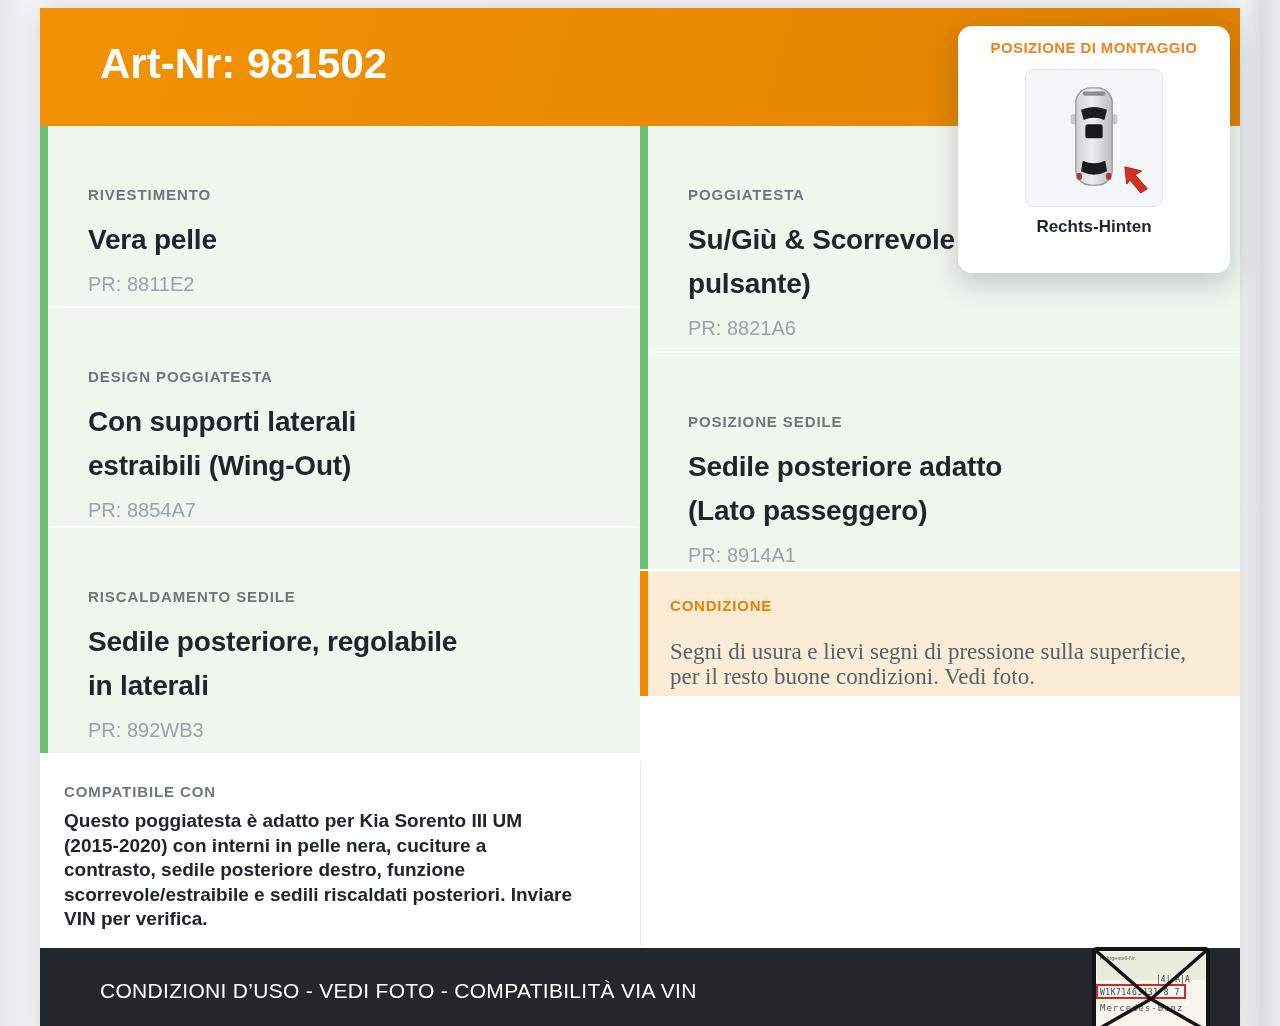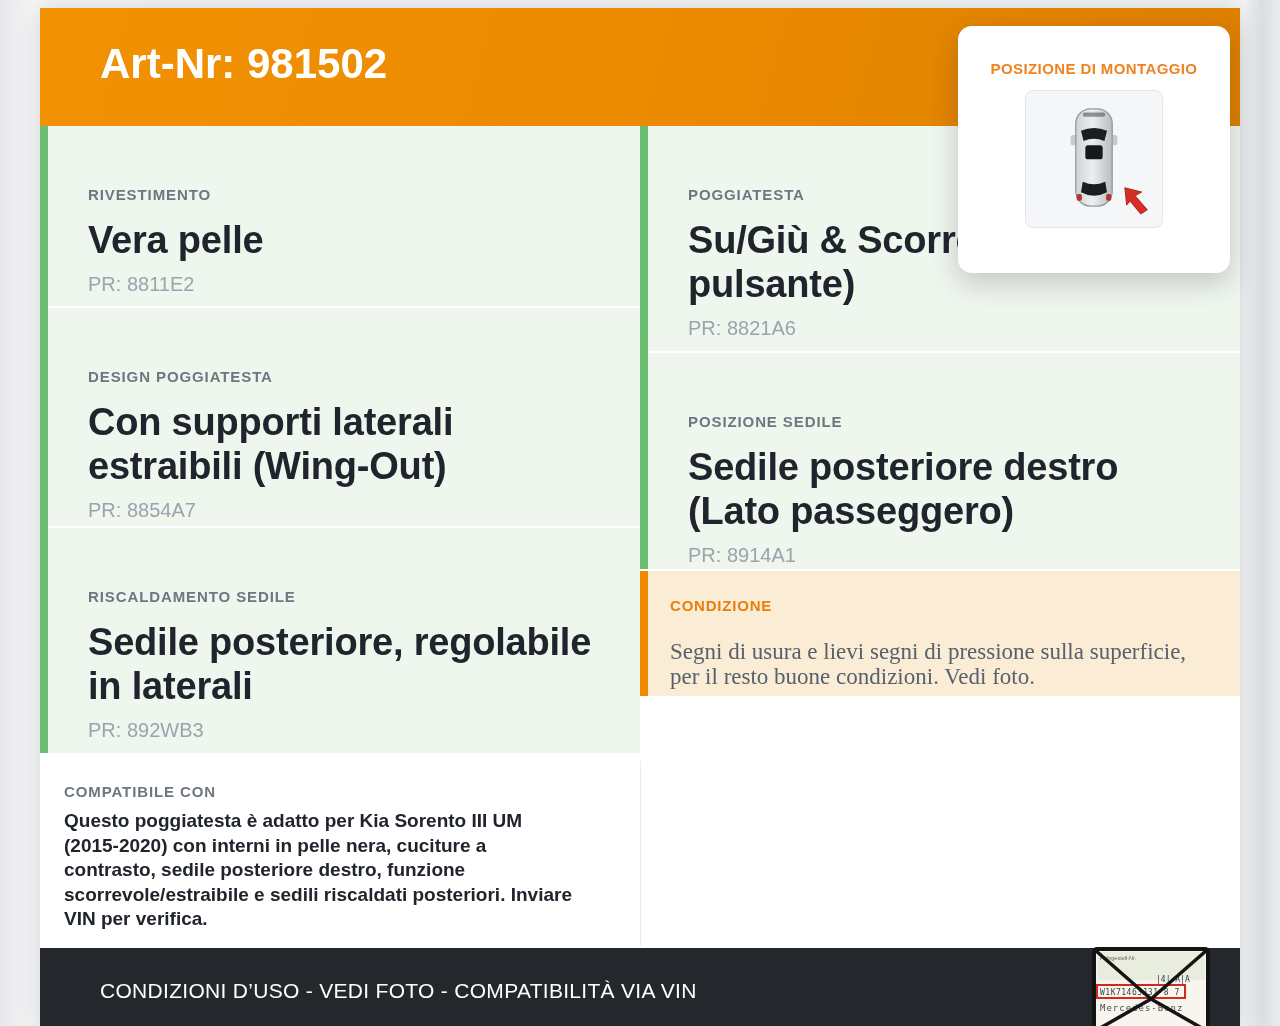--- a/index.html
+++ b/index.html
@@ -38,21 +38,21 @@
   .card {
     background: #EFF6EE; margin-bottom: 2px;
     padding: 60px 36px 0 48px;
   }
   .h180 { height: 180px; } .h218 { height: 218px; } .h225 { height: 225px; } .h216 { height: 216px; }
   .label {
     font-size: 15px; font-weight: 700; letter-spacing: .9px;
     color: #6E7680; line-height: 18px;
   }
   .title {
-    margin: 14px 0 0; font-size: 38px; font-weight: 700;
+    margin: 14px 0 0; font-size: 28px; font-weight: 700;
     color: #20242D; line-height: 44px; letter-spacing: -.2px;
   }
   .title .line { display: block; }
   .pr { margin-top: 12px; font-size: 20px; color: #9CA3AD; line-height: 20px; }
   
   .compat {
     margin-top: 8px; width: 600px; height: 185px; background: #ffffff;
     padding: 22px 30px 0 24px; box-shadow: 1px 0 0 #e9ebed;
   }
   .compat-body {
@@ -76,21 +76,21 @@
     padding-left: 60px; line-height: 86px; color: #ffffff;
     font-size: 21px; font-weight: 400; letter-spacing: .3px; white-space: nowrap;
   }
   
   .mounting {
     position: absolute; left: 918px; top: 18px; width: 272px; height: 247px;
     background: #ffffff; border-radius: 14px; z-index: 5; text-align: center;
     box-shadow: 0 10px 28px rgba(30,35,45,.22);
   }
   .m-title {
-    margin-top: 34px; font-size: 15px; font-weight: 800;
+    margin-top: 13px; font-size: 15px; font-weight: 800;
     color: #F0821E; letter-spacing: .4px;
   }
   .imgbox {
     width: 138px; height: 138px; margin: 13px auto 10px;
     background: #f5f6f8; border: 1px solid #e4e6ea; border-radius: 8px;
     position: relative; display: flex; align-items: center; justify-content: center;
   }
   .arrow-wrap { position: absolute; right: 10px; bottom: 12px; width: 30px; height: 30px; }
   .m-pos { font-size: 17px; font-weight: 700; color: #1C2433; }
   
@@ -151,21 +151,21 @@
       <h2 class="title">
         <span class="line">Su/Giù &amp; Scorrevole (con</span>
         <span class="line">pulsante)</span>
       </h2>
       <div class="pr">PR: 8821A6</div>
     </section>
 
     <section class="card h216">
       <div class="label">POSIZIONE SEDILE</div>
       <h2 class="title">
-        <span class="line">Sedile posteriore destro</span>
+        <span class="line">Sedile posteriore adatto</span>
         <span class="line">(Lato passeggero)</span>
       </h2>
       <div class="pr">PR: 8914A1</div>
     </section>
 
     <section class="condition">
       <div class="label">CONDIZIONE</div>
       <div class="cond-body">
         <span class="line">Segni di usura e lievi segni di pressione sulla superficie,</span>
         <span class="line">per il resto buone condizioni. Vedi foto.</span>
@@ -195,20 +195,21 @@
           <rect x="10" y="100" width="6" height="8" rx="2" fill="#b23434"></rect>
           <rect x="44" y="100" width="6" height="8" rx="2" fill="#b23434"></rect>
         </svg>
       </span>
       <span class="arrow-wrap">
         <svg viewBox="0 0 32 32" width="30" height="30" aria-hidden="true">
           <path d="M3 3 L21 7.5 L14 11.5 L27 26.5 L20 31 L8.5 17 L5 21.5 Z" fill="#D32F23" stroke="#A8221A" stroke-width="1"></path>
         </svg>
       </span>
     </div>
+    <div class="m-pos">Rechts-Hinten</div>
   </aside>
 
   <footer class="footer">
     <div class="footer-text">CONDIZIONI D’USO - VEDI FOTO - COMPATIBILITÀ VIA VIN</div>
   </footer>
 
   <div class="vin-stamp">
     <svg viewBox="0 0 118 87" width="118" height="87" aria-hidden="true">
       <rect x="2" y="2" width="114" height="83" rx="3" fill="#f7f5ee" stroke="#141414" stroke-width="4"></rect>
       <rect x="5" y="5" width="108" height="28" fill="#e5ebd9" opacity=".85"></rect>

